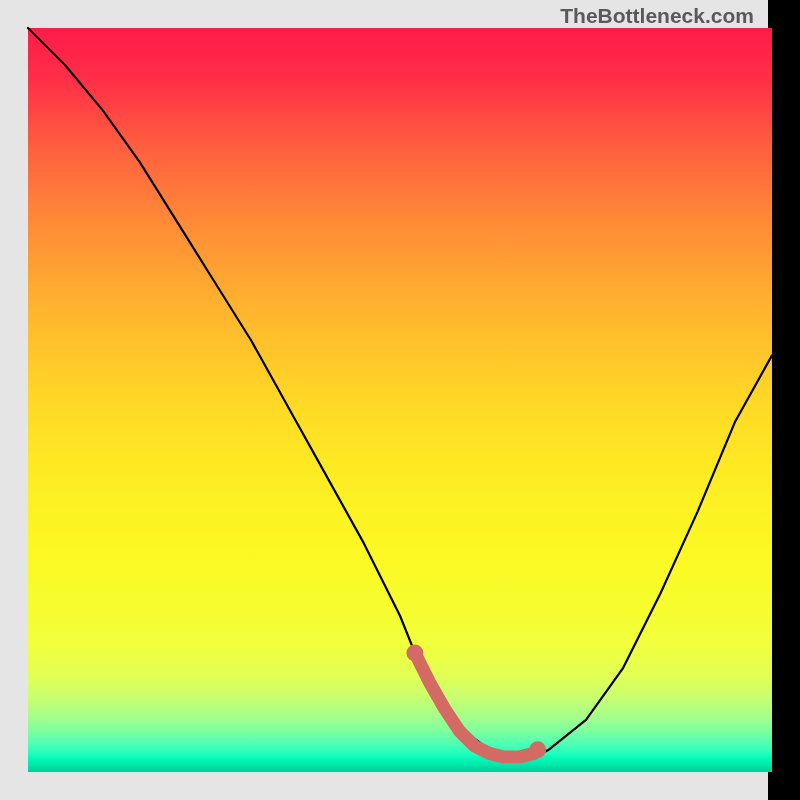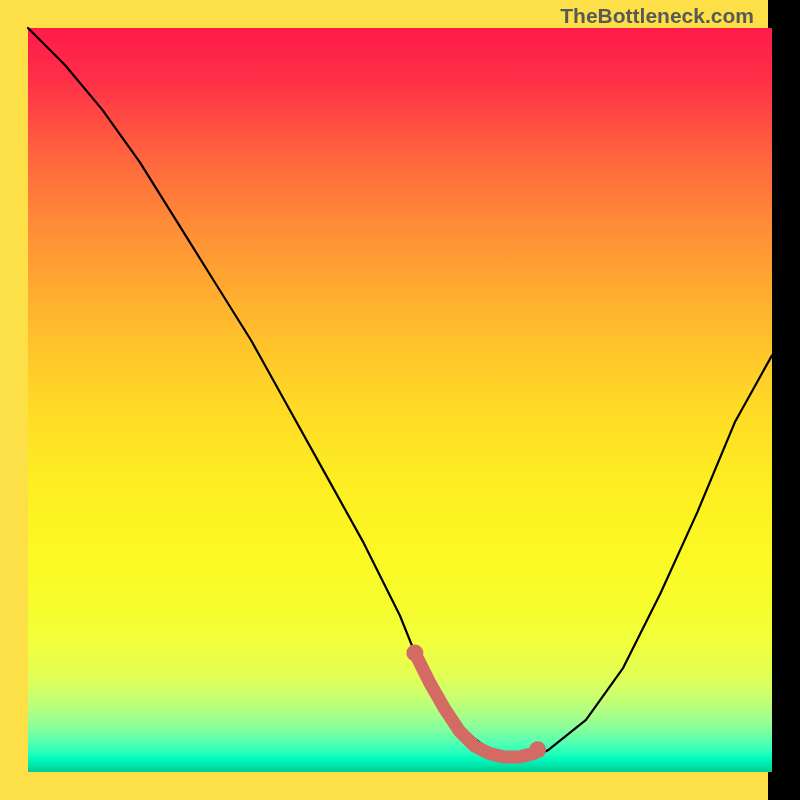--- a/index.html
+++ b/index.html
@@ -1,20 +1,20 @@
 <!DOCTYPE html>
 <html><head>
 <meta charset="utf-8">
 <style>
   * { margin: 0; padding: 0; box-sizing: border-box; }
   html, body { width: 800px; height: 800px; overflow: hidden; background: #000; }
   .container {
     width: 768px;
     height: 800px;
-    background: #fde047;
+    background: #e5e5e5;
     position: relative;
   }
   .watermark {
     position: absolute;
     top: 4px;
     right: 14px;
     font-family: Arial, Helvetica, sans-serif;
     font-size: 21px;
     font-weight: bold;
     color: #595959;

